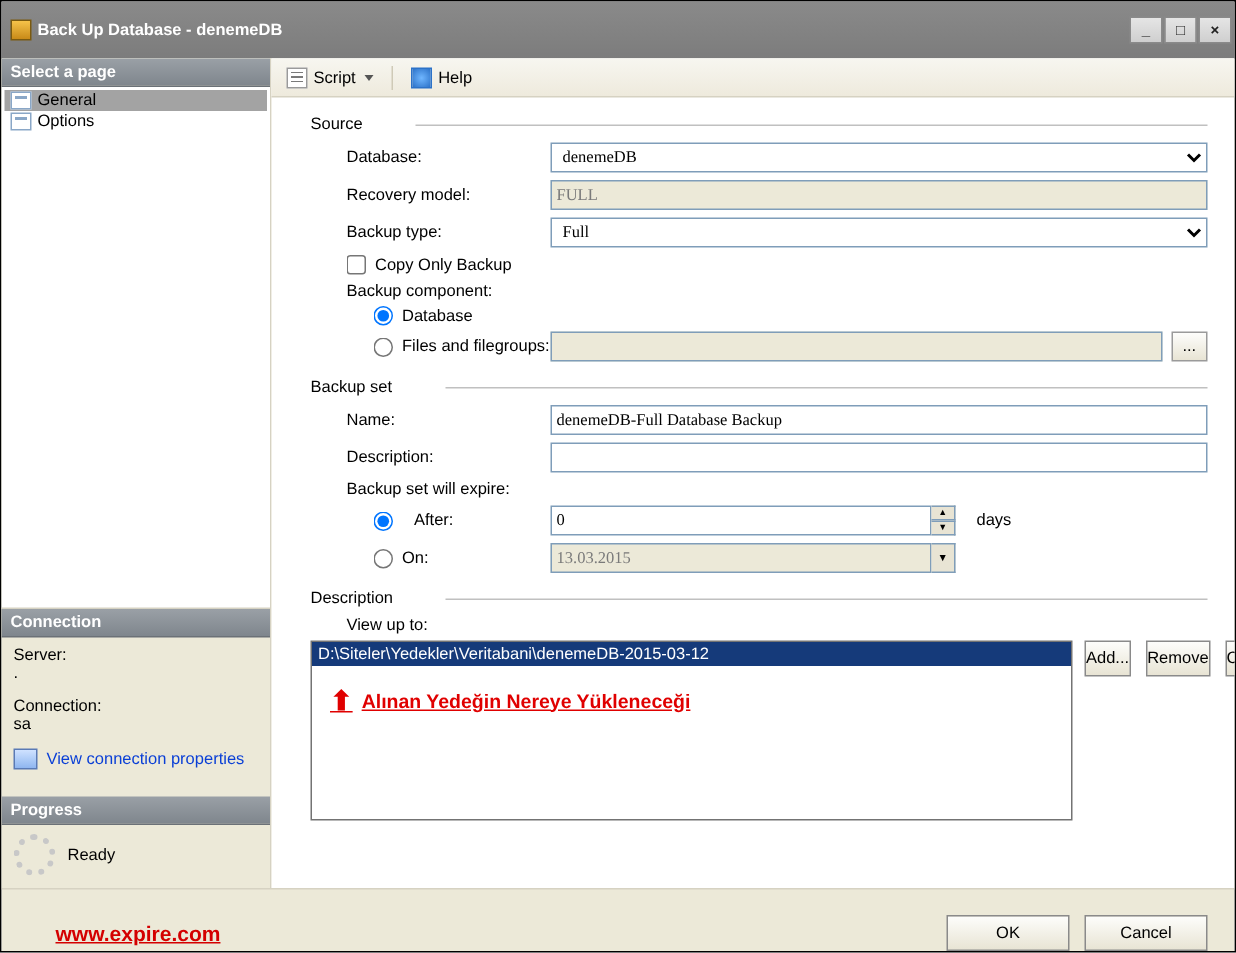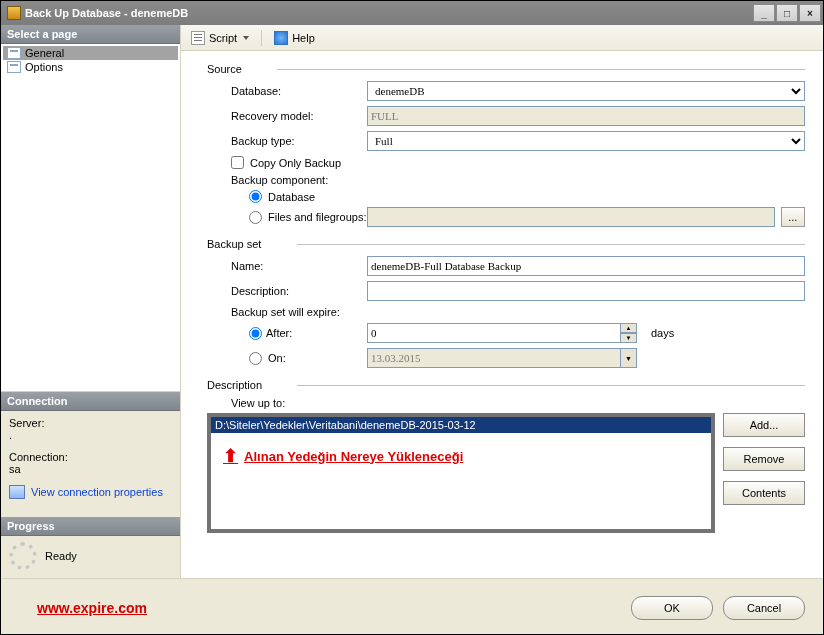--- a/index.html
+++ b/index.html
@@ -6,21 +6,21 @@
   body {
     font-family: Tahoma, Arial, sans-serif;
     font-size: 11px;
     background: #fff;
     width: 824px;
     height: 635px;
     border: 1px solid #000;
     overflow: hidden;
   }
   .titlebar {
-    height: 24px;
+    height: 38px;
     background: linear-gradient(#8a8a8a, #7c7c7c);
     display: flex;
     align-items: center;
     justify-content: space-between;
     padding: 0 2px;
     color: #fff;
   }
   .titlebar-left { display: flex; align-items: center; gap: 4px; padding-left: 4px;}
   .title-icon { width: 14px; height: 14px; background: linear-gradient(#f6c34a,#c88a18); border:1px solid #7a5a10; }
   .title-text { font-weight: bold; font-size: 11px; }
@@ -126,52 +126,52 @@
     background:linear-gradient(#fdfdfb,#e8e4d4);
     border:1px solid #9a9a9a;
     font-size:11px;
   }
   .spinbox { display:flex; width:270px;}
   .spinbox input{flex:1;}
   .spin-btns{width:16px;display:flex;flex-direction:column;}
   .spin-btns div{flex:1;border:1px solid #7f9db9;border-left:none;background:#e8e4d4;display:flex;align-items:center;justify-content:center;font-size:6px;}
   .dest-body { display:flex; gap:8px; margin-top:4px;}
   .listbox {
-    flex:1; height:120px; border:4px solid #737373; background:#fff;
+    flex:1; height:120px; border:1px solid #737373; background:#fff;
     overflow:hidden; position:relative;
   }
   .list-row {
     background:#153a7a; color:#fff; padding:2px 4px; font-size:11px;
   }
   .annotation {
     position:absolute; top:28px; left:12px;
     color:#e00000; font-weight:bold; font-size:13px;
     text-decoration:underline;
     display:flex; align-items:center; gap:6px;
   }
   .arrow-up {
     color:#e00000; font-size:18px; text-decoration:none;
   }
-  .side-btns { width:82px; display:flex; flex-direction:column; gap:10px;}
+  .side-btns { width:82px; display:flex; gap:10px;}
   .std-btn {
     height:24px;
     background:linear-gradient(#fdfdfb,#e8e4d4);
     border:1px solid #8a8a8a;
     font-size:11px;
     cursor:default;
   }
   .footer {
     height:58px; background:#ece9d8;
     border-top:1px solid #d6d2c2;
     display:flex; align-items:center; justify-content:space-between;
     padding:0 18px;
   }
   .footer-link { color:#d40000; font-weight:bold; text-decoration:underline; font-size:14px; margin-left:18px;}
   .footer-btns { display:flex; gap:10px; }
-  .footer-btns .std-btn{ width:82px;border-radius:11px; }
+  .footer-btns .std-btn{ width:82px; }
   .net-icon{width:16px;height:14px;display:inline-block;border:1px solid #5a7ab5;background:linear-gradient(#cfe2ff,#8fb6f0);}
 </style>
 </head>
 <body>
 
 <div class="titlebar">
   <div class="titlebar-left">
     <span class="title-icon"></span>
     <span class="title-text">Back Up Database - denemeDB</span>
   </div>
@@ -302,21 +302,21 @@
         <div class="row">
           <div class="lbl">Description:</div>
           <div class="ctl">
             <input type="text" value="" style="">
           </div>
         </div>
 
         <div style="padding-left:24px;margin:3px 0;">Backup set will expire:</div>
 
         <div class="row">
-          <div class="lbl" style="display:flex;align-items:center;gap:4px;padding-left:42px;">
+          <div class="lbl" style="display:flex;align-items:center;gap:14px;padding-left:42px;">
             <input type="radio" name="exp" checked="" style="">
             <span>After:</span>
           </div>
           <div class="ctl">
             <div class="spinbox">
               <input type="text" value="0" style="">
               <div class="spin-btns">
                 <div>▲</div>
                 <div>▼</div>
               </div>

